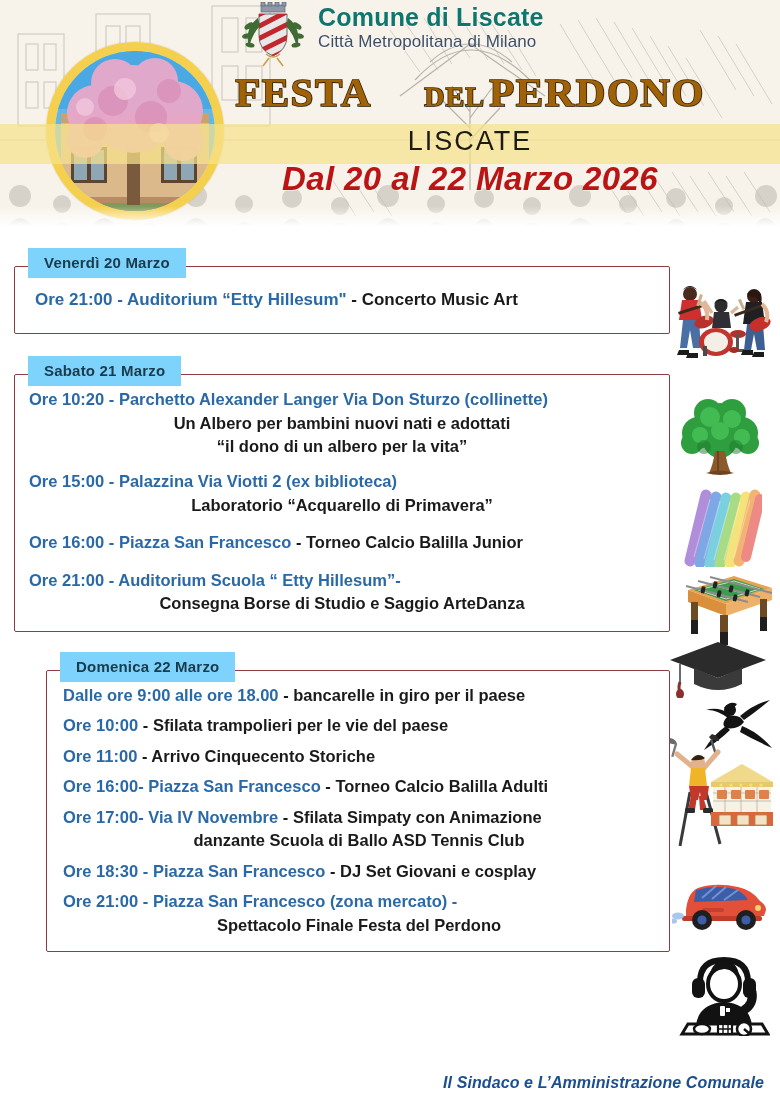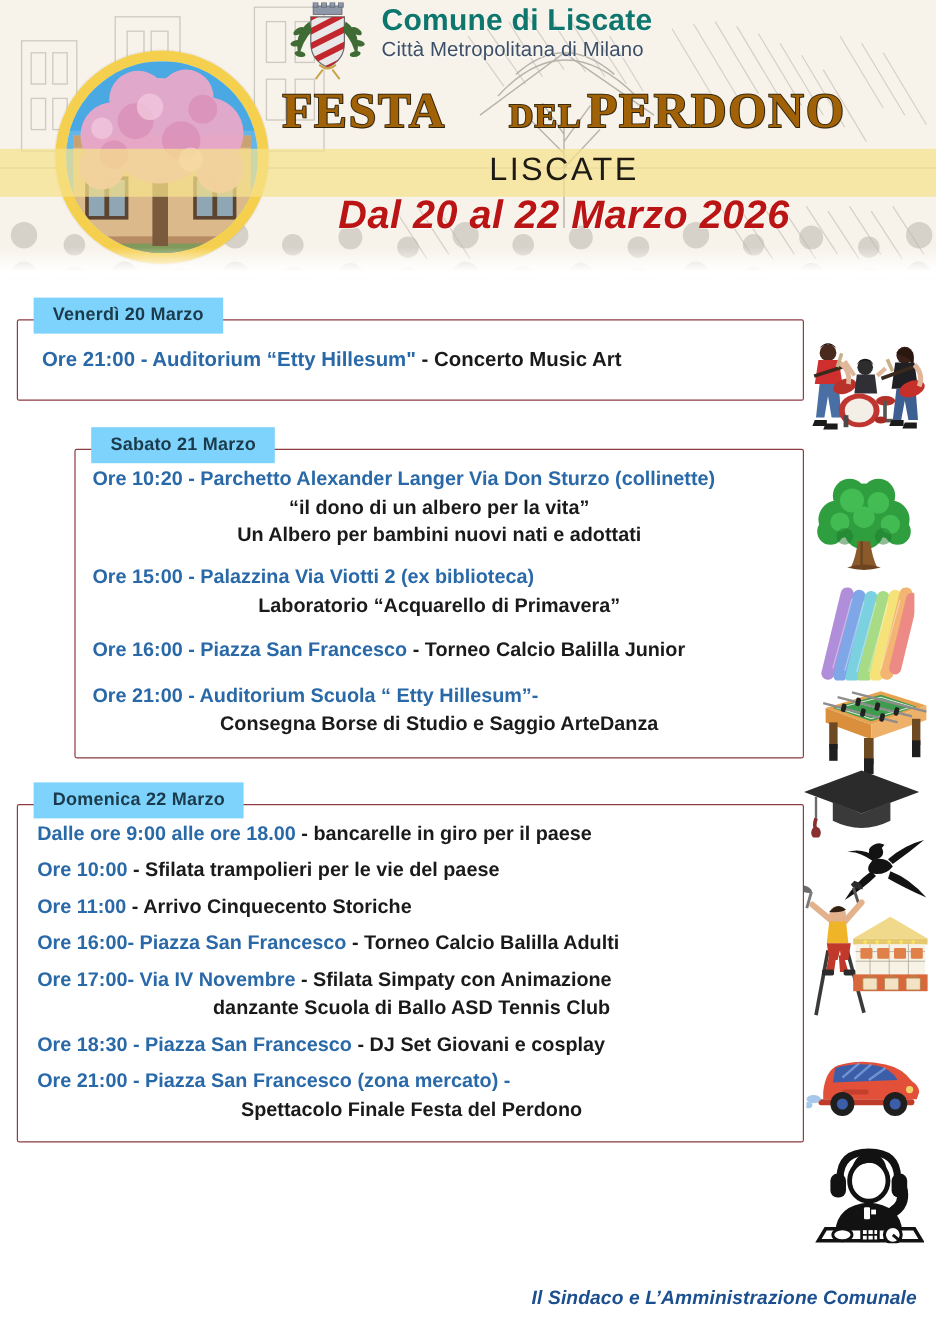--- a/index.html
+++ b/index.html
@@ -404,50 +404,50 @@
       <div class="badge-wrap">
         <span class="day-badge">Venerdì 20 Marzo</span>
       </div>
       <div class="event-box box-friday">
         <p class="ev">
           <span class="w">Ore 21:00 - Auditorium “Etty Hillesum" </span><span class="d">- Concerto Music Art</span>
         </p>
       </div>
     </div>
 
-    <div class="section" style="padding-top:22px;padding-left:48px;">
+    <div class="section" style="padding-top:22px;">
       <div class="badge-wrap">
         <span class="day-badge">Sabato 21 Marzo</span>
       </div>
       <div class="event-box box-saturday">
 
         <p class="ev">
           <span class="w">Ore 10:20 - Parchetto Alexander Langer Via Don Sturzo (collinette)</span>
         </p>
+        <div class="ev-sub">Un Albero per bambini nuovi nati e adottati</div>
         <div class="ev-sub">“il dono di un albero per la vita”</div>
-        <div class="ev-sub">Un Albero per bambini nuovi nati e adottati</div>
 
         <p class="ev" style="margin-top:13px;">
           <span class="w">Ore 15:00 - Palazzina  Via Viotti 2 (ex biblioteca)</span>
         </p>
         <div class="ev-sub">Laboratorio “Acquarello di Primavera”</div>
 
         <p class="ev" style="margin-top:16px;">
           <span class="w">Ore 16:00 - Piazza San Francesco </span><span class="d">- Torneo Calcio Balilla Junior</span>
         </p>
 
         <p class="ev" style="margin-top:16px;">
           <span class="w">Ore 21:00 - Auditorium Scuola “ Etty Hillesum”-</span>
         </p>
         <div class="ev-sub">Consegna Borse di Studio e Saggio ArteDanza</div>
 
       </div>
     </div>
 
-    <div class="section" style="padding-top:20px;">
+    <div class="section" style="padding-top:20px;margin-left:32px;">
       <div class="badge-wrap">
         <span class="day-badge">Domenica 22 Marzo</span>
       </div>
       <div class="event-box box-sunday">
 
         <p class="ev">
           <span class="w">Dalle ore 9:00 alle ore 18.00 </span><span class="d">- bancarelle in giro per il paese</span>
         </p>
         <p class="ev">
           <span class="w">Ore 10:00 </span><span class="d">- Sfilata trampolieri per le vie del paese</span>

